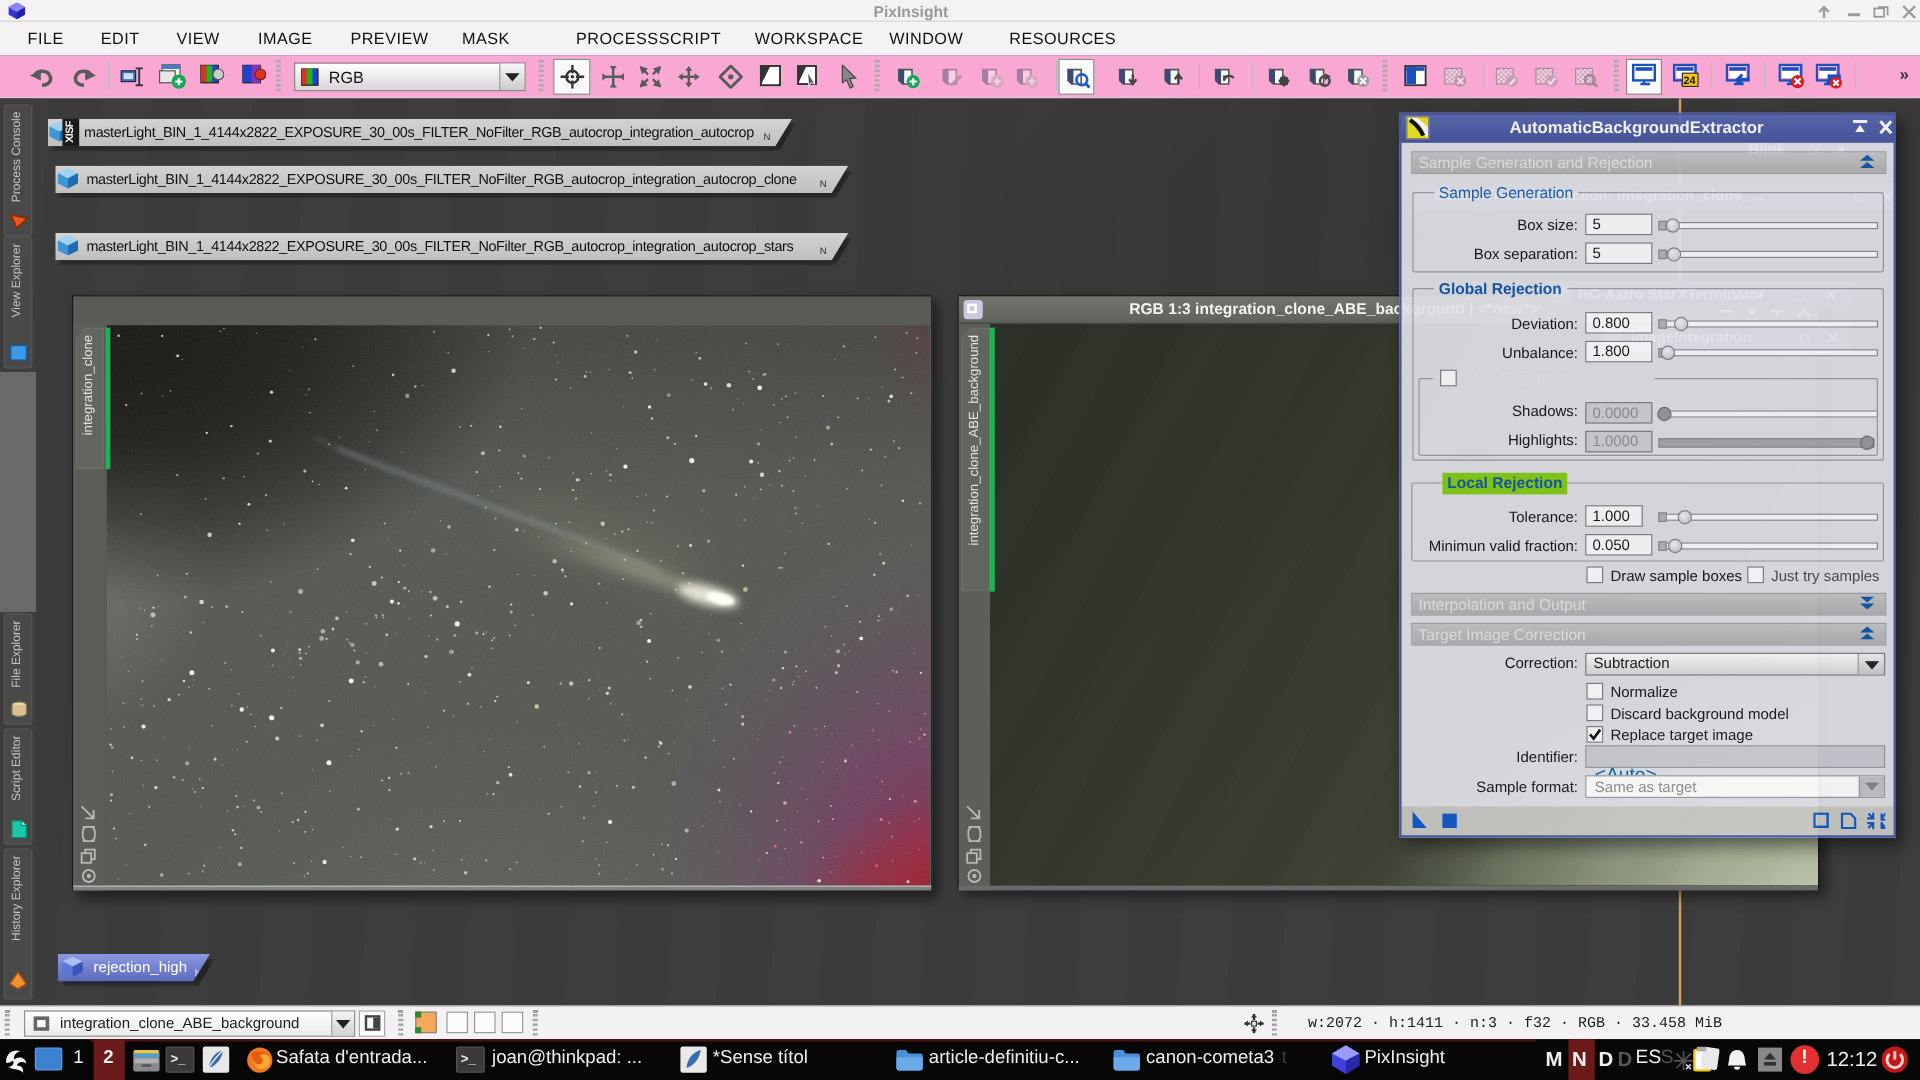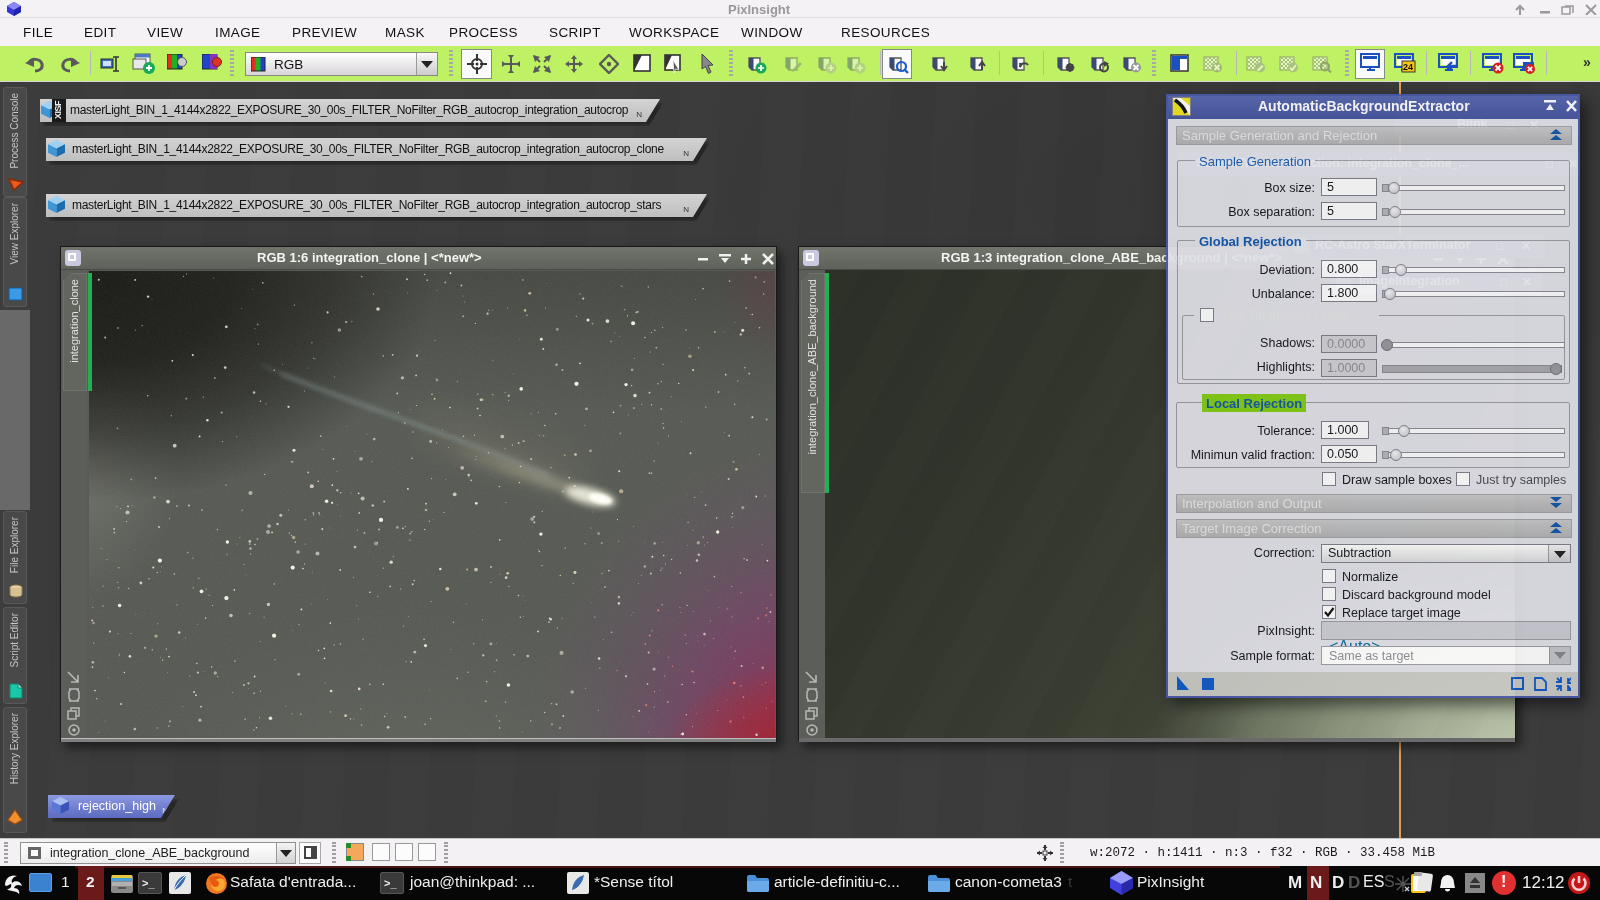--- a/index.html
+++ b/index.html
@@ -1,19 +1,19 @@
 <!DOCTYPE html>
 <html><head><meta charset="utf-8"><style>
 *{margin:0;padding:0;box-sizing:border-box}
 html,body{width:1600px;height:900px;overflow:hidden;background:#3b3b3b;font-family:"Liberation Sans",sans-serif}
 .abs{position:absolute}
 #titlebar{left:0;top:0;width:1600px;height:18px;background:#f5f2f5;border-bottom:1px solid #e0dde0}
 #menubar{left:0;top:18px;width:1600px;height:28px;background:#f5f2f5}
 .menu{position:absolute;top:7px;font-size:13.5px;color:#111;letter-spacing:.4px}
-#toolbar{left:0;top:46px;width:1600px;height:36px;background:#bef264;border-bottom:1px solid #d8d5d8}
+#toolbar{left:0;top:46px;width:1600px;height:36px;background:#f9a8d4;border-bottom:1px solid #d8d5d8}
 .handle{position:absolute;top:4px;height:26px;width:4px;border-left:2px dotted #a8a8a8;border-right:2px dotted #a8a8a8}
 .tsep{position:absolute;top:5px;height:24px;width:1px;background:#b8b8b8}
 #workspace{left:0;top:82px;width:1600px;height:756px;background:#3b3b3b;overflow:hidden}
 #wstex1{left:0;top:0;width:1600px;height:756px;background:repeating-linear-gradient(93deg,rgba(255,255,255,.007) 0 40px,rgba(0,0,0,.009) 40px 85px)}
 #wstex2{left:0;top:0;width:1600px;height:756px;background:radial-gradient(ellipse 900px 500px at 75% 15%,rgba(0,0,0,.10),transparent 70%)}
 #sidebar{left:0;top:0;width:30px;height:756px;background:#3d3d3d}
 .stab{position:absolute;left:3px;width:24px;background:#494949;border:1px solid #585858;border-radius:3px;overflow:hidden}
 .stabtxt{position:absolute;left:5px;top:5px;width:14px;color:#c6c6c6;font-size:10px;writing-mode:vertical-rl;transform:rotate(180deg);white-space:nowrap}
 .minbar{position:absolute;height:23px;background:linear-gradient(#d3d3d3,#bfbfbf);clip-path:polygon(0 0,100% 0,calc(100% - 14px) 100%,0 100%)}.minsh{position:absolute;background:rgba(0,0,0,.3);filter:blur(2.5px)}
 .minsh{position:absolute;background:rgba(0,0,0,.38);filter:blur(3px)}
@@ -56,21 +56,21 @@
       <path d="M74 2 L84 12 M84 2 L74 12" stroke="#9a9a9a" stroke-width="2"></path>
     </svg>
   </div>
 <div class="abs" id="menubar">
     <div class="menu" style="left:23px">FILE</div>
     <div class="menu" style="left:84px">EDIT</div>
     <div class="menu" style="left:147px">VIEW</div>
     <div class="menu" style="left:215px">IMAGE</div>
     <div class="menu" style="left:292px">PREVIEW</div>
     <div class="menu" style="left:385px">MASK</div>
-    <div class="menu" style="left:449px">PROCESS</div>
+    <div class="menu" style="left:480px">PROCESS</div>
     <div class="menu" style="left:549px">SCRIPT</div>
     <div class="menu" style="left:629px">WORKSPACE</div>
     <div class="menu" style="left:741px">WINDOW</div>
     <div class="menu" style="left:841px">RESOURCES</div>
   </div>
 <div class="abs" id="toolbar">
     <svg class="abs" style="left:24px;top:8px" width="22" height="20">
       <path d="M5 9 C7 4 16 4 18 10 C19 14 16 17 11 17" fill="none" stroke="#5a5a5a" stroke-width="3"></path>
       <polygon points="1,9 10,4 10,13" fill="#5a5a5a"></polygon>
     </svg>
@@ -400,33 +400,20 @@
     <div class="abs" style="left:48px;top:713px;width:127px;height:23px;background:linear-gradient(#8c98e0,#5c6ac0);clip-path:polygon(0 0,100% 0,calc(100% - 14px) 100%,0 100%);z-index:2">
       <div class="abs" style="left:30px;top:4px;font-size:12.5px;color:#fff">rejection_high</div>
       <div class="abs" style="right:7px;top:11px;font-size:8px;color:#e8e8ff">N</div>
     </div>
     <svg class="cube" style="left:52px;top:715px" width="17" height="17" viewBox="0 0 16 16">
       <polygon points="8,0 16,4 8,8 0,4" fill="#aac0f0"></polygon>
       <polygon points="0,4 8,8 8,16 0,12" fill="#5a78d8"></polygon>
       <polygon points="16,4 8,8 8,16 16,12" fill="#3a55b8"></polygon>
     </svg>
     <div class="abs" style="left:60px;top:164px;width:717px;height:496px;background:#585b56;border:1px solid #191919;box-shadow:5px 6px 10px rgba(0,0,0,.5);z-index:2">
-      <div class="wtitle abs" style="left:0;top:0;width:715px">
-        <div class="abs" style="left:4px;top:3px;width:16px;height:16px;background:#c8c8e0;border-radius:3px">
-          <div class="abs" style="left:3px;top:3px;width:8px;height:8px;border:2px solid #fff"></div>
-        </div>
-        <div class="wtxt abs" style="left:196px;top:3px">RGB 1:6 integration_clone | &lt;*new*&gt;</div>
-        <svg class="abs" style="left:637px;top:6px" width="80" height="12">
-          <rect x="0" y="5" width="10" height="2.5" fill="#f0f0ee"></rect>
-          <rect x="21" y="1" width="12" height="2.5" fill="#f0f0ee"></rect>
-          <polygon points="23,5 31,5 27,10" fill="#f0f0ee"></polygon>
-          <path d="M48 1 v10 M43 6 h10" stroke="#f0f0ee" stroke-width="2.5"></path>
-          <path d="M65 1 L75 11 M75 1 L65 11" stroke="#f0f0ee" stroke-width="2.5"></path>
-        </svg>
-      </div>
       <div class="abs" style="left:0;top:23px;width:26px;height:472px;background:#5b5e59"></div>
       <div class="abs" style="left:2px;top:26px;width:24px;height:118px;background:#63665f;border:1px solid #707369;clip-path:polygon(0 8px,8px 0,100% 0,100% 100%,0 100%)"></div>
       <div class="vtab" style="left:7px;top:32px">integration_clone</div>
       <div class="abs" style="left:27px;top:26px;width:4px;height:118px;background:#1fb254;z-index:3"></div>
       <svg class="abs" style="left:5px;top:423px" width="16" height="72">
         <path d="M2 2 L12 12 M12 5 v7 h-7" stroke="#b8b8b6" stroke-width="1.6" fill="none"></path>
         <path d="M3 19 h10 M3 31 h10 M5 19 l-2 3 v6 l2 3 M11 19 l2 3 v6 l-2 3" stroke="#b8b8b6" stroke-width="1.5" fill="none"></path>
         <rect x="5" y="38" width="8" height="8" fill="none" stroke="#b8b8b6" stroke-width="1.5"></rect>
         <rect x="2" y="41" width="8" height="8" fill="#5b5e59" stroke="#b8b8b6" stroke-width="1.5"></rect>
         <circle cx="8" cy="60" r="5" fill="none" stroke="#b8b8b6" stroke-width="1.5"></circle>
@@ -1386,21 +1373,21 @@
       <div class="dcheck" style="left:156px;top:475px;background:#fdfdfe"></div>
       <div class="dlbl" style="left:176px;top:476px;text-align:left">Normalize</div>
       <div class="dcheck" style="left:156px;top:493px;background:#fdfdfe"></div>
       <div class="dlbl" style="left:176px;top:494px;text-align:left">Discard background model</div>
       <div class="dcheck" style="left:156px;top:511px;background:#fdfdfe">
         <svg width="12" height="12" style="position:absolute;left:0px;top:0px">
           <path d="M2 6 L5 9.5 L10.5 2" stroke="#111" stroke-width="2.2" fill="none"></path>
         </svg>
       </div>
       <div class="dlbl" style="left:176px;top:512px;text-align:left">Replace target image</div>
-      <div class="dlbl" style="left:-91px;top:530px;width:240px">PixInsight:</div>
+      <div class="dlbl" style="left:-91px;top:530px;width:240px">Identifier:</div>
       <div class="abs" style="left:155px;top:527px;width:250px;height:19px;background:#cbcbd3;border:1px solid #9a9aa2">
         <div class="abs" style="left:7px;top:16px;font-size:16px;color:#0369a1">&lt;Auto&gt;</div>
       </div>
       <div class="dlbl" style="left:-91px;top:555px;width:240px">Sample format:</div>
       <div class="abs" style="left:155px;top:552px;width:250px;height:19px;background:#ffffff;border:1px solid #9a9aa2">
         <div class="abs" style="left:7px;top:2px;font-size:12.5px;color:#8d8d95">Same as target</div>
         <div class="abs" style="left:227px;top:0px;width:21px;height:17px;background:#c2c2ca;border-left:1px solid #9a9aa2">
           <div class="abs" style="left:4px;top:5px;border-left:6px solid transparent;border-right:6px solid transparent;border-top:7px solid #85858d"></div>
         </div>
       </div>

